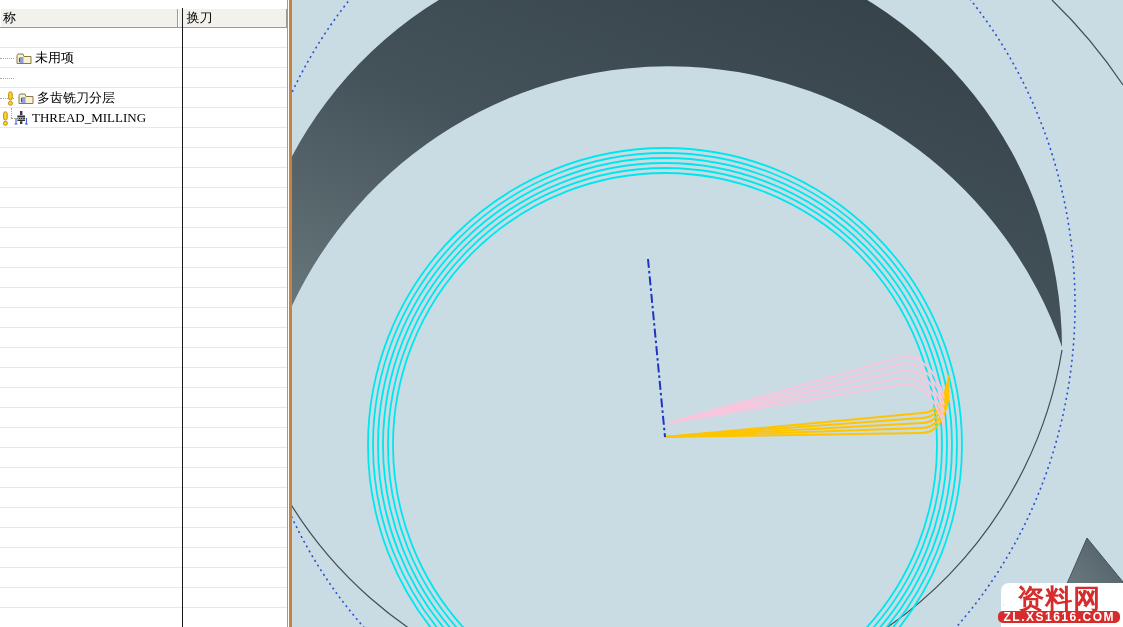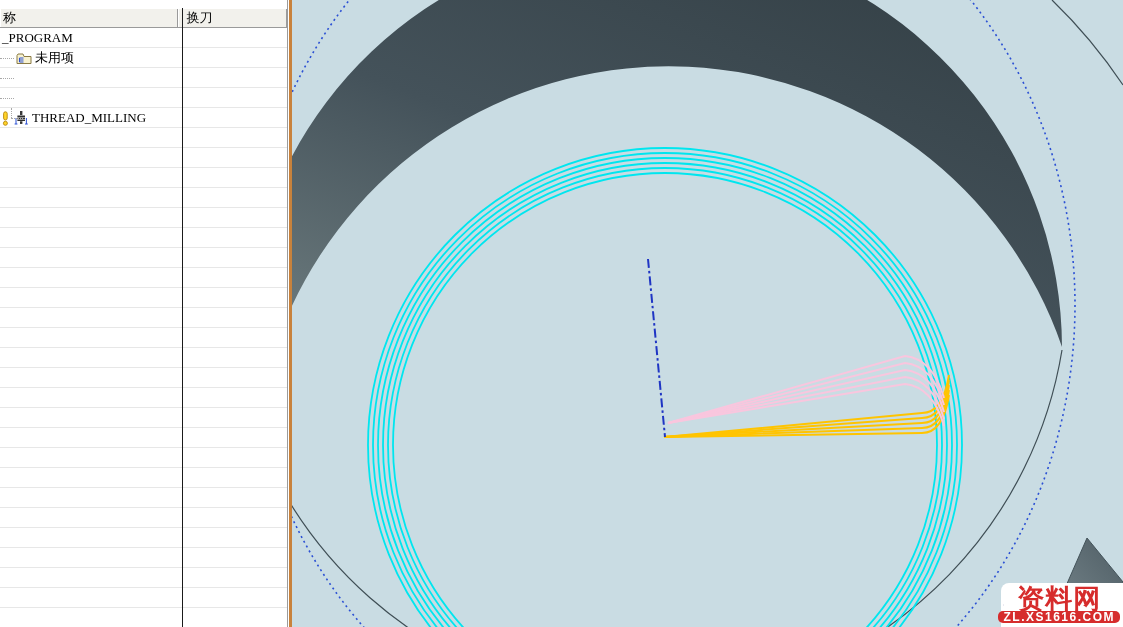--- a/index.html
+++ b/index.html
@@ -65,32 +65,40 @@
   <div class="nav-top-strip"></div>
   <div class="nav-header">
     <div class="nav-h-cell c1">
       <span>称</span>
     </div>
     <div class="nav-h-cell c2">
       <span>换刀</span>
     </div>
   </div>
   <div class="nav-body">
-      <div class="tree-row" style="top: 0px; padding-left: 2px;">
-        <span class="lbl">_PROGRAM</span>
-      </div>
       <div class="tree-row" style="top: 20px; padding-left: 16px;">
         <svg width="16" height="13" viewBox="0 0 16 13" style="margin: 0px 3px 0px 0px;">
           <path d="M1 3.5 L1 11.5 L15 11.5 L15 4.5 L8 4.5 L7 2 L2 2 Z" fill="#f8f2d0" stroke="#8a7a45" stroke-width="1"></path>
           <path d="M3.5 6 h4 M3.5 8 h4 M3.5 10 h4 M3.5 6 v4" fill="none" stroke="#2b50d4" stroke-width="1.1"></path>
         </svg>
         <span class="lbl">未用项</span>
       </div>
       <div class="conn h" style="left: 0px; top: 30px; width: 14px;"></div>
       <div class="conn h" style="left: 0px; top: 50px; width: 14px;"></div>
+      <div class="tree-row" style="top: 60px; padding-left: 5px;">
+        <svg width="11" height="15" viewBox="0 0 11 15" style="margin: 0px 2px 0px 0px;">
+          <rect x="3.6" y="0.8" width="3.6" height="8.2" rx="1.8" fill="#ffd428" stroke="#b8860b" stroke-width="0.9"></rect>
+          <circle cx="5.4" cy="12.3" r="2" fill="#ffd428" stroke="#b8860b" stroke-width="0.9"></circle>
+        </svg>
+        <svg width="16" height="13" viewBox="0 0 16 13" style="margin: 0px 3px 0px 0px;">
+          <path d="M1 3.5 L1 11.5 L15 11.5 L15 4.5 L8 4.5 L7 2 L2 2 Z" fill="#f8f2d0" stroke="#8a7a45" stroke-width="1"></path>
+          <path d="M3.5 6 h4 M3.5 8 h4 M3.5 10 h4 M3.5 6 v4" fill="none" stroke="#2b50d4" stroke-width="1.1"></path>
+        </svg>
+        <span class="lbl">多齿铣刀分层</span>
+      </div>
       <div class="conn h" style="left: 0px; top: 70px; width: 14px;"></div>
       <div class="tree-row" style="top: 80px; ">
         <svg width="11" height="15" viewBox="0 0 11 15" style="margin: 0px 2px 0px 0px;">
           <rect x="3.6" y="0.8" width="3.6" height="8.2" rx="1.8" fill="#ffd428" stroke="#b8860b" stroke-width="0.9"></rect>
           <circle cx="5.4" cy="12.3" r="2" fill="#ffd428" stroke="#b8860b" stroke-width="0.9"></circle>
         </svg>
         <svg width="16" height="15" viewBox="0 0 16 15" style="margin: 0px 3px 0px 0px;">
           <rect x="7" y="0" width="2.4" height="4" fill="#3a3a3a"></rect>
           <rect x="4.4" y="4.5" width="7.6" height="1.5" fill="#2e2e2e"></rect>
           <rect x="4.4" y="6.5" width="7.6" height="1.5" fill="#2e2e2e"></rect>

